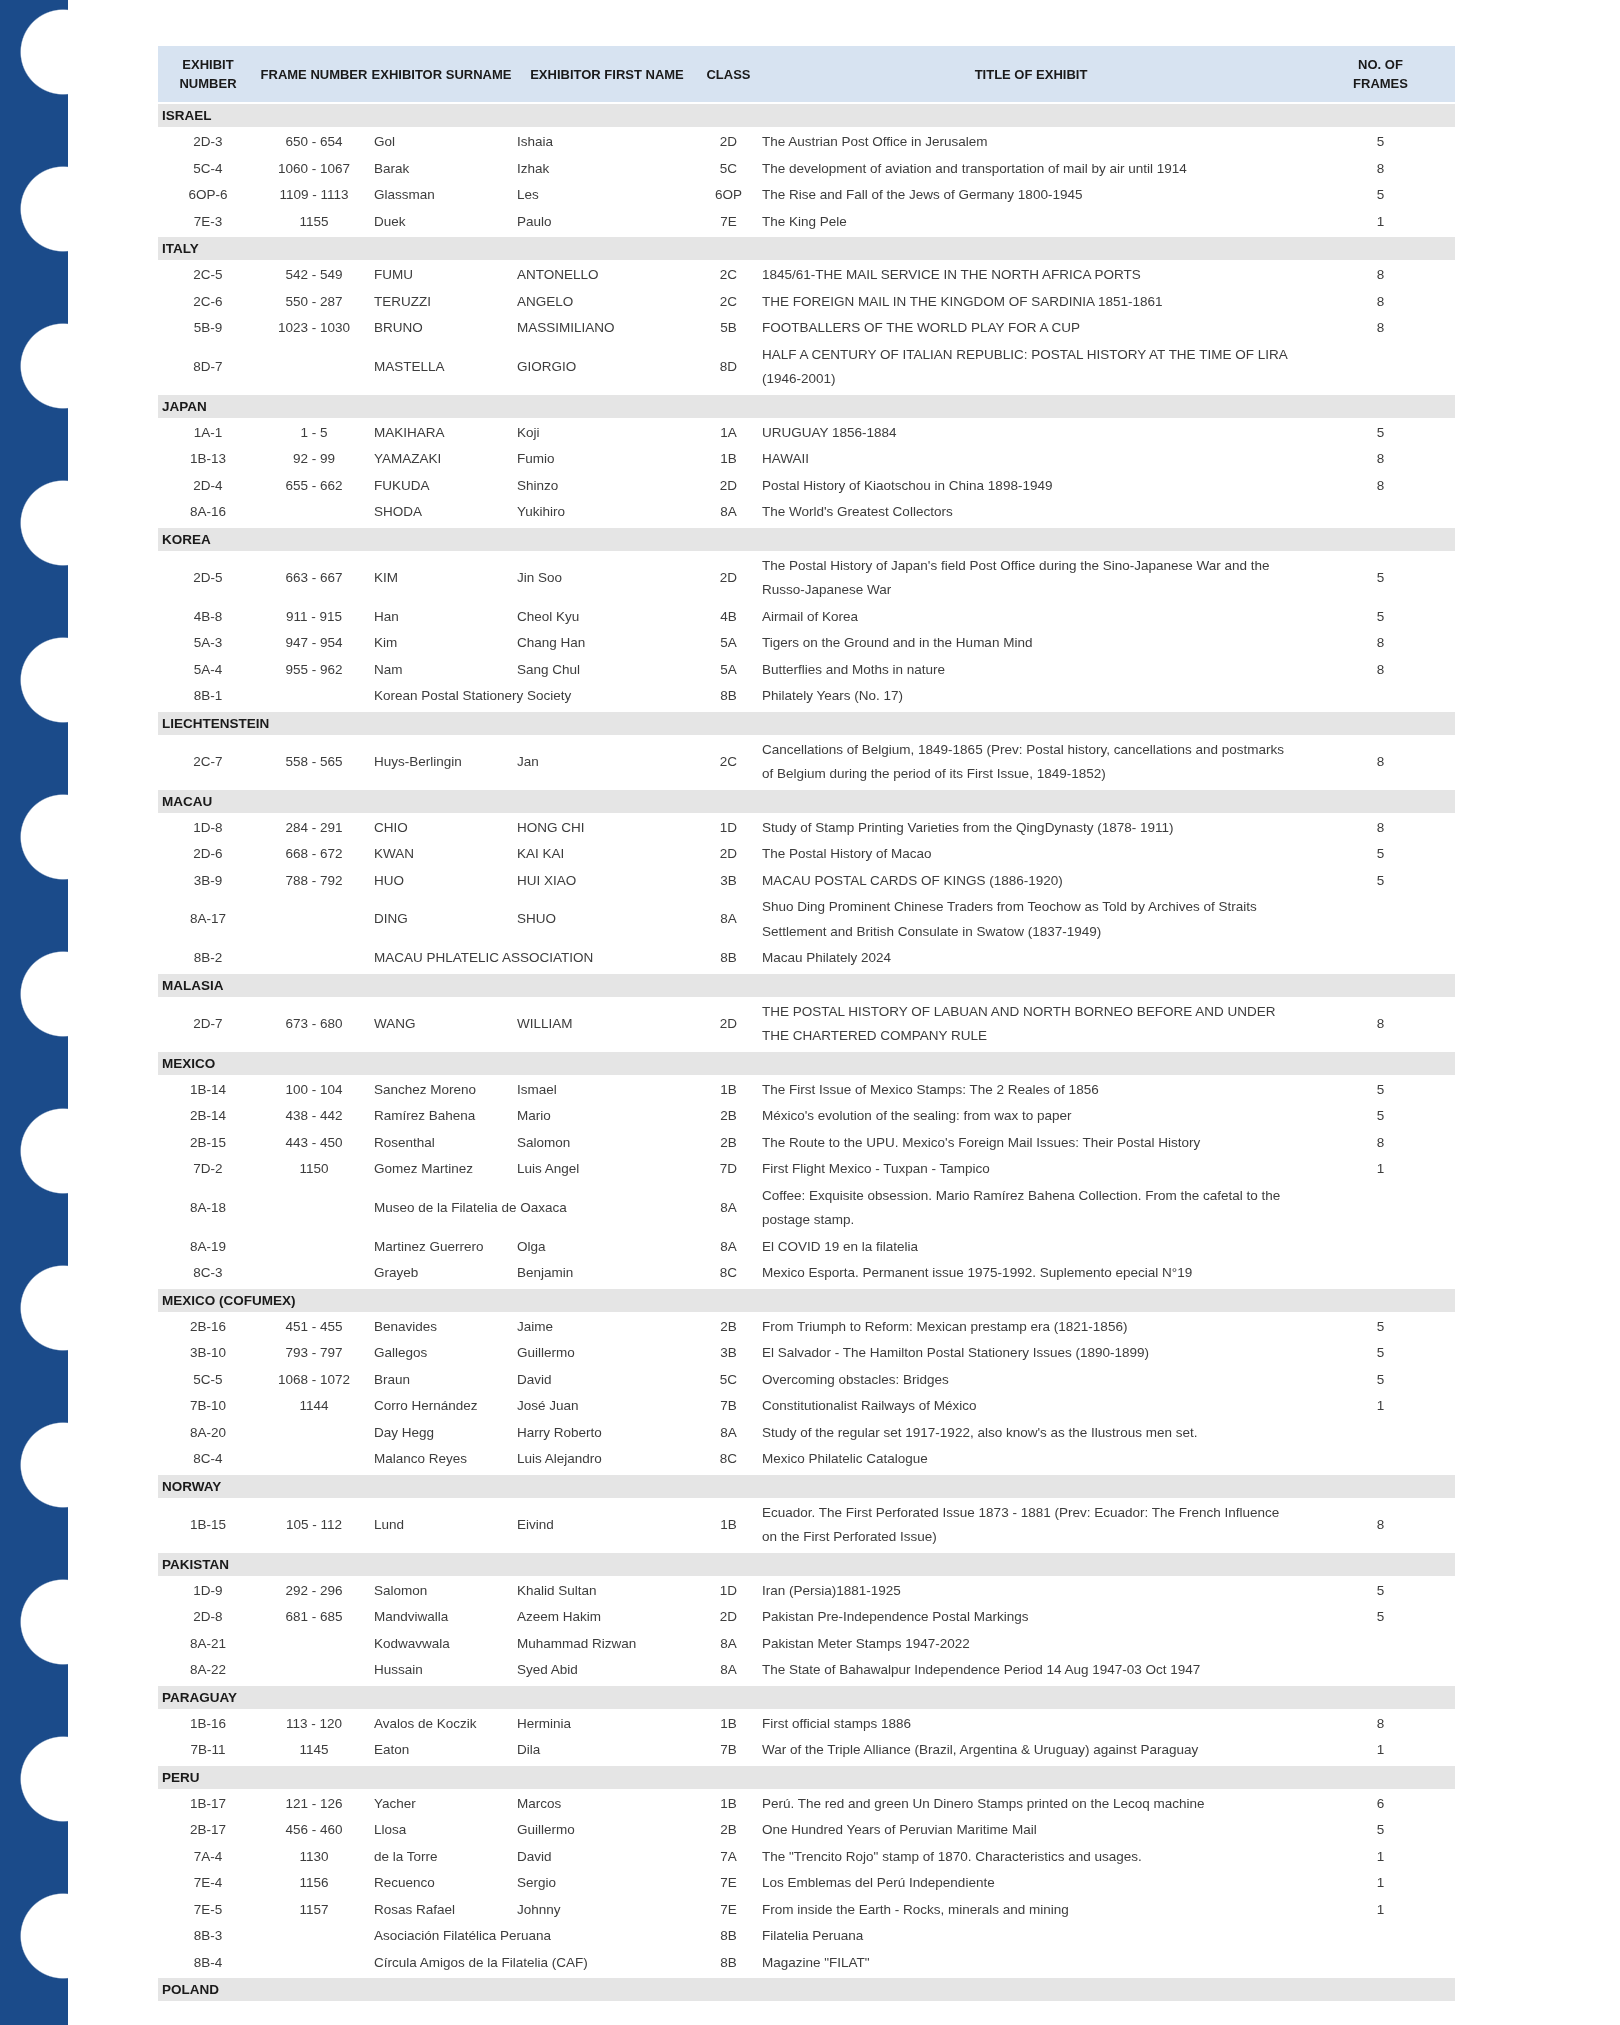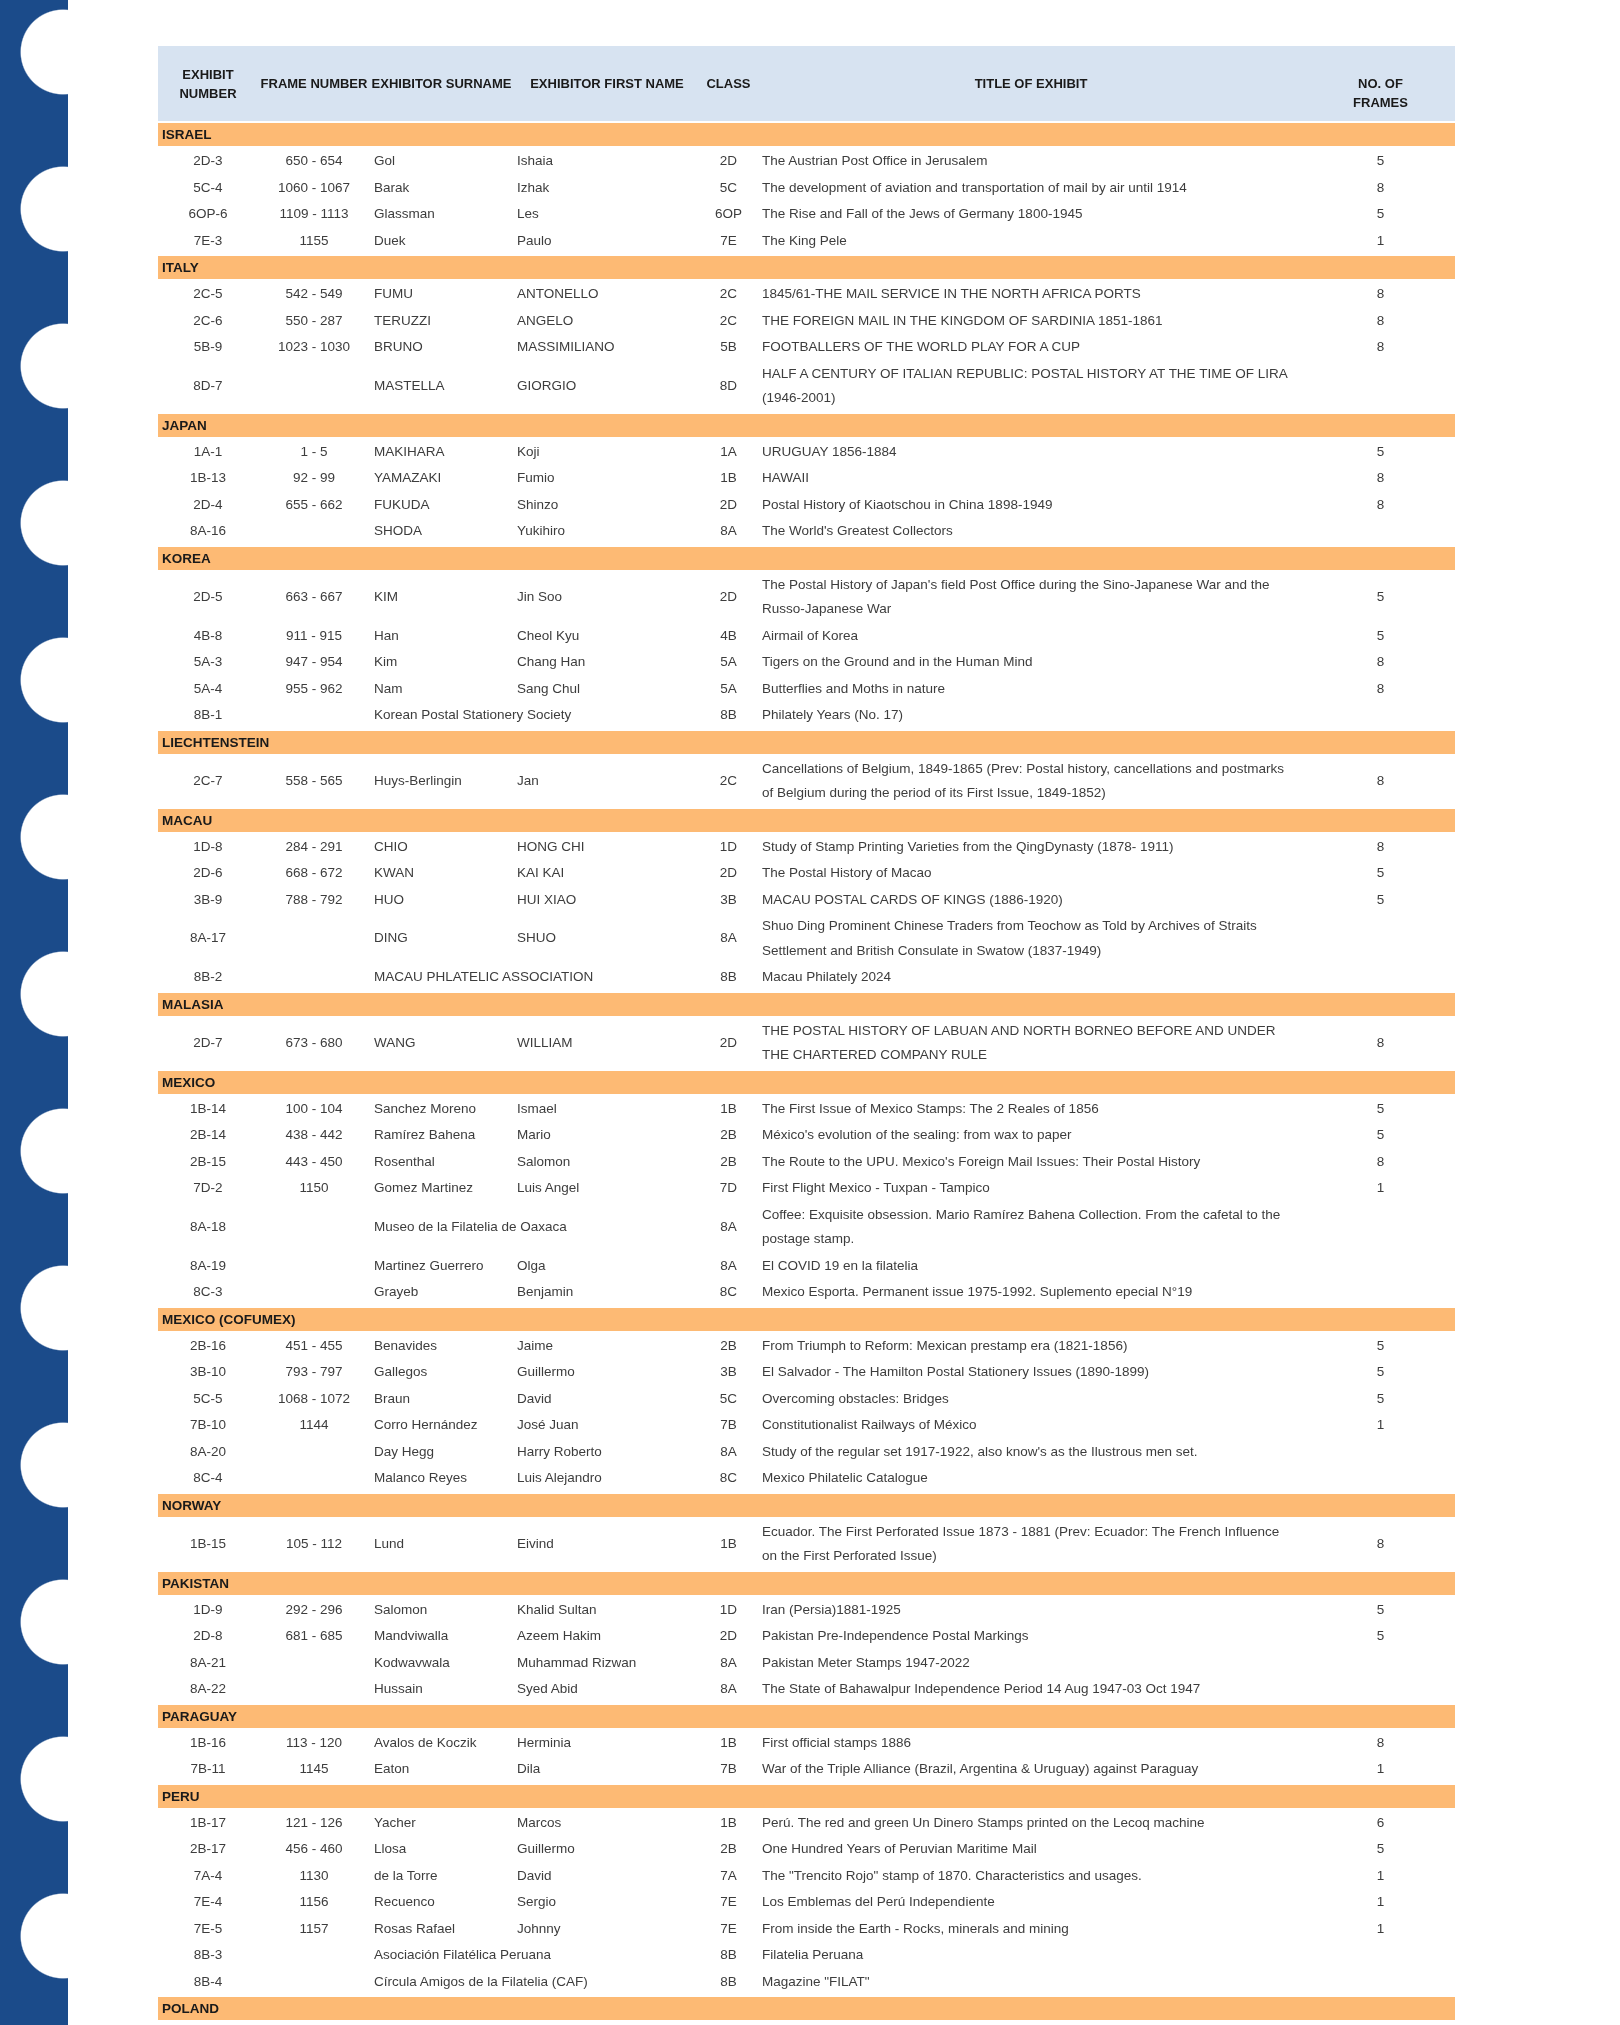--- a/index.html
+++ b/index.html
@@ -14,25 +14,25 @@
     background-image:radial-gradient(circle 43px at 63px 52px,#ffffff 97%,rgba(255,255,255,0) 100%);
     background-size:68px 157px; background-repeat:repeat-y;
   }
   .content { position:absolute; left:158px; top:46px; width:1297px; }
   table { width:100%; table-layout:fixed; border-collapse:collapse; }
   thead th {
     background:#d7e3f1; color:#1a1a1a; font-size:13px; font-weight:bold;
     text-align:center; vertical-align:middle; line-height:19px; padding:9px 0;
   }
   thead th .th-inner { display:inline-block; }
-  thead th.th-frames .th-inner { max-width:60px;margin-top:19px; }
+  thead th.th-frames .th-inner { max-width:60px; }
   thead th.th-exhibit .th-inner { max-width:80px; }
   td { font-size:13.5px; color:#3d3d3d; line-height:24.5px; vertical-align:middle; padding:0; }
   .country-cell {
-    background:#fdba74; color:#1a1a1a; font-weight:bold; font-size:13.5px;
+    background:#e5e5e5; color:#1a1a1a; font-weight:bold; font-size:13.5px;
     line-height:23px; padding:0 0 0 4px; border-top:2px solid #ffffff; border-bottom:2px solid #ffffff;
   }
   .cell-exhibit-number, .cell-frame-number, .cell-class, .cell-frames { text-align:center; }
   .cell-surname, .cell-first-name { text-align:left; white-space:nowrap; overflow:visible; padding-left:4px; }
   .cell-title { text-align:left; padding:1px 10px 1px 6px;margin-top:48px; }
   
   .stamp-logo { position:absolute; left:1482px; top:1843px; width:116px; height:155px; }
 </style>
 </head>
 <body>

